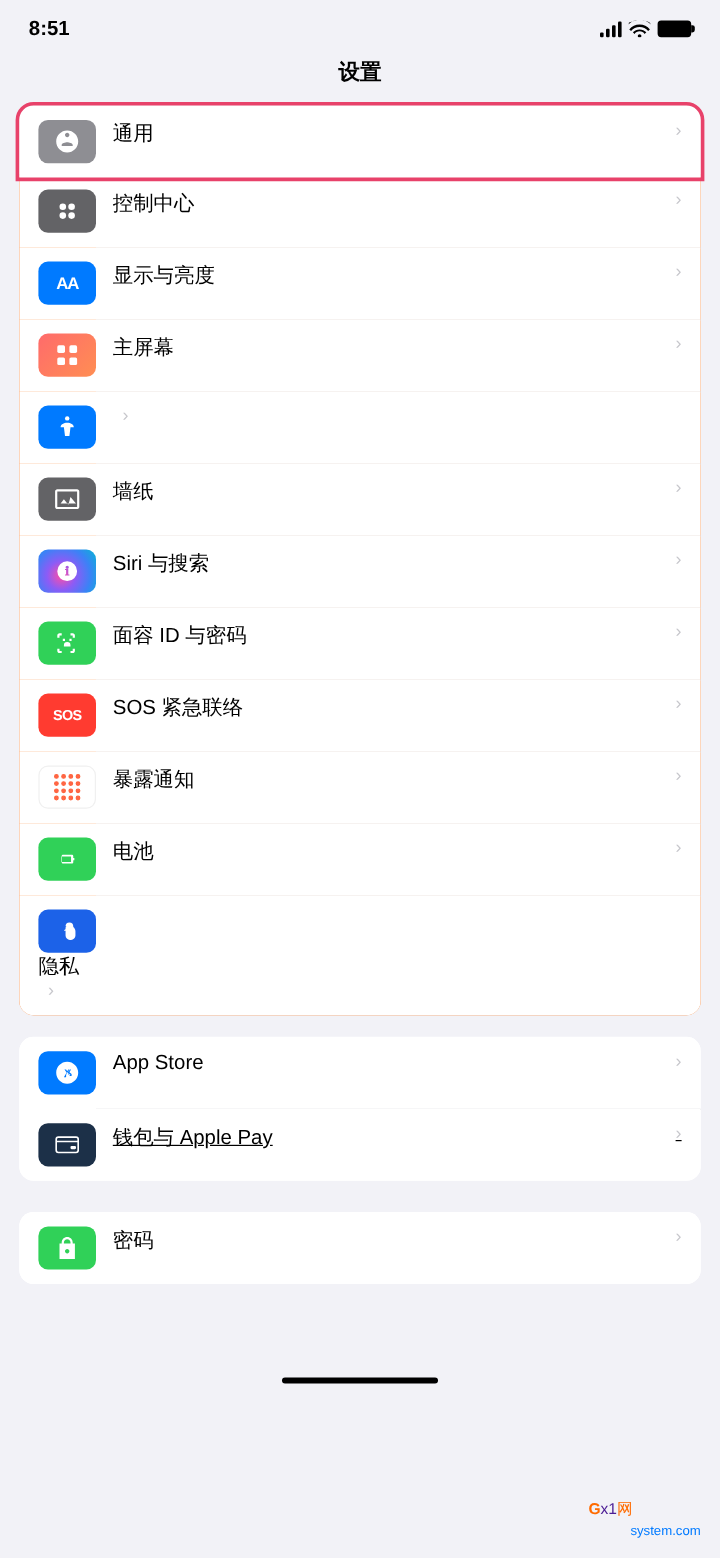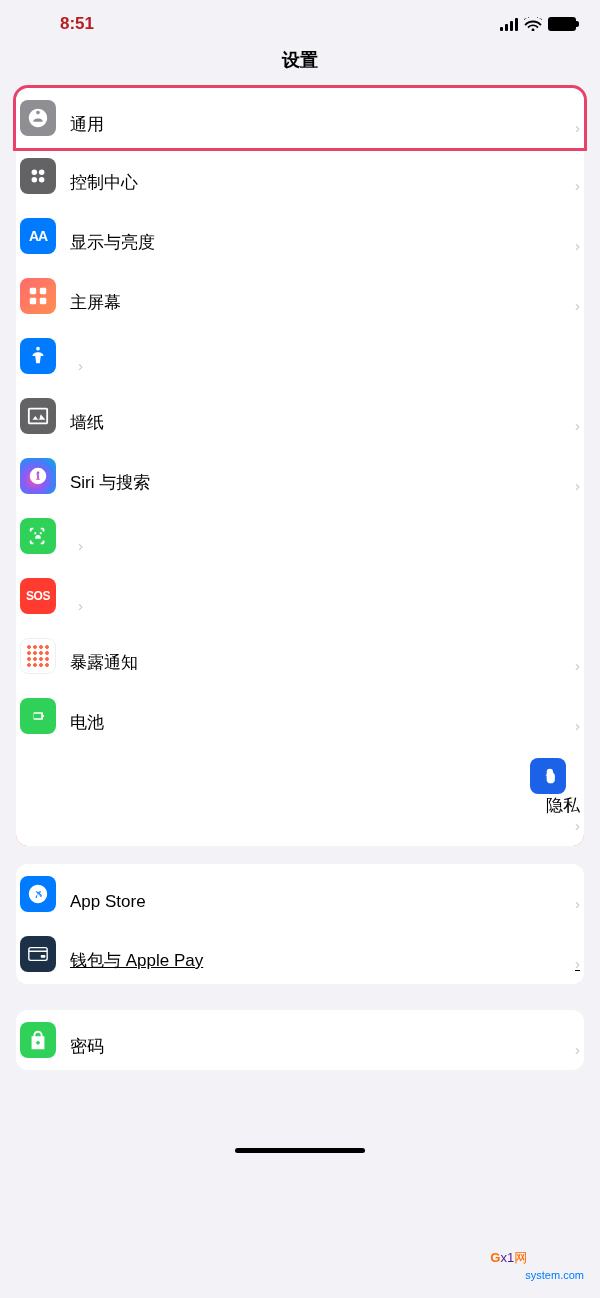--- a/index.html
+++ b/index.html
@@ -16,22 +16,21 @@
     .status-bar {
       display: flex;
       justify-content: space-between;
       align-items: center;
       padding: 14px 24px 6px 24px;
       background: #f2f2f7;
     }
     .status-time {
       font-size: 17px;
       font-weight: 600;
-      color: #b91c1c;
-      margin-left: 36px;
+      color: #000000;
     }
     .status-icons {
       display: flex;
       align-items: center;
       gap: 6px;
     }
     .signal-bars {
       display: flex;
       align-items: flex-end;
       gap: 2px;
@@ -79,22 +78,22 @@
     
     .settings-section {
       background: #fff;
       border-radius: 12px;
       margin: 0 16px 8px 16px;
       overflow: hidden;
     }
 
     .settings-item {
       display: flex;
-      align-items: flex-end;
-      padding: 12px 4px;
+      align-items: flex-start;
+      padding: 12px 16px;
       background: #fff;
       cursor: pointer;
       position: relative;
       min-height: 60px;
     }
     .settings-item:not(:last-child)::after {
       content: '';
       position: absolute;
       bottom: 0;
       left: 64px;
@@ -108,21 +107,21 @@
       background: #fff;
       outline: 3px solid #e8426a;
       outline-offset: -3px;
       z-index: 2;
     }
     .settings-item.highlighted::after {
       display: none;
     }
 
     .item-icon {
-      width: 36px;
+      width: 48px;
       height: 36px;
       border-radius: 8px;
       margin-right: 14px;
       flex-shrink: 0;
       display: flex;
       align-items: center;
       justify-content: center;
       font-size: 20px;
       overflow: hidden;
     }
@@ -297,25 +296,27 @@
       <span class="item-label">Siri 与搜索</span>
       <span class="chevron">›</span>
     </div>
 
     <div class="settings-item">
       <div class="item-icon icon-faceid" style="background:#30d158;">
         <svg viewBox="0 0 24 24">
             <path d="M7 3H5C3.9 3 3 3.9 3 5v2h2V5h2V3zm10 0h-2v2h2v2h2V5c0-1.1-.9-2-2-2zM3 17v2c0 1.1.9 2 2 2h2v-2H5v-2H3zm16 2v-2h-2v2h-2v2h2c1.1 0 2-.9 2-2zM8 8v2h2V8H8zm6 0v2h2V8h-2zm-5 7h6v-1a3 3 0 00-6 0v1z" fill="white"></path>
           </svg>
       </div>
+      <span class="item-label">面容 ID 与密码</span>
       <span class="chevron">›</span>
     </div>
 
     <div class="settings-item">
       <div class="item-icon icon-sos" style="background:#ff3b30; font-size:12px; font-weight:800; color:white; letter-spacing:-0.5px;">SOS</div>
+      <span class="item-label">SOS 紧急联络</span>
       <span class="chevron">›</span>
     </div>
 
     <div class="settings-item">
       <div class="item-icon" style="background:#fff; border: 1px solid #f0f0f0;">
         <div class="exposure-dots">
           <span></span>
             <span></span>
             <span></span>
             <span></span>

